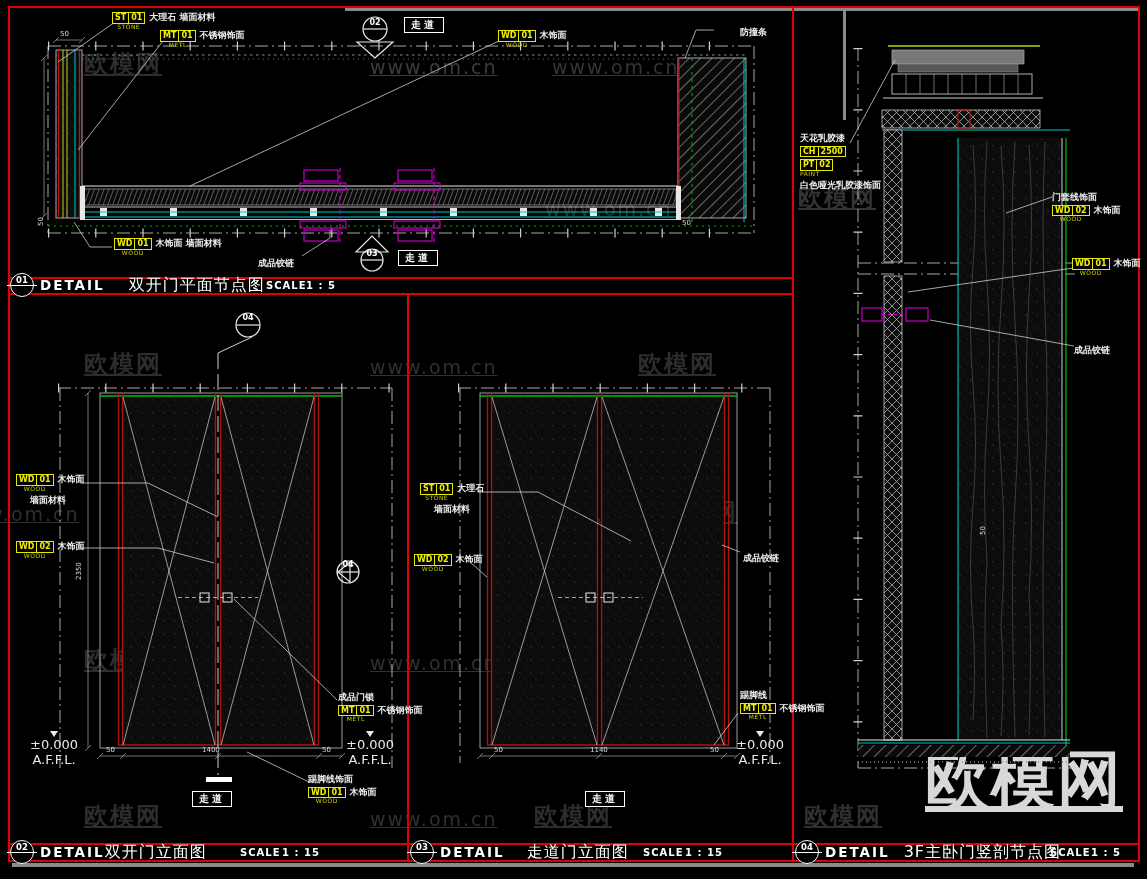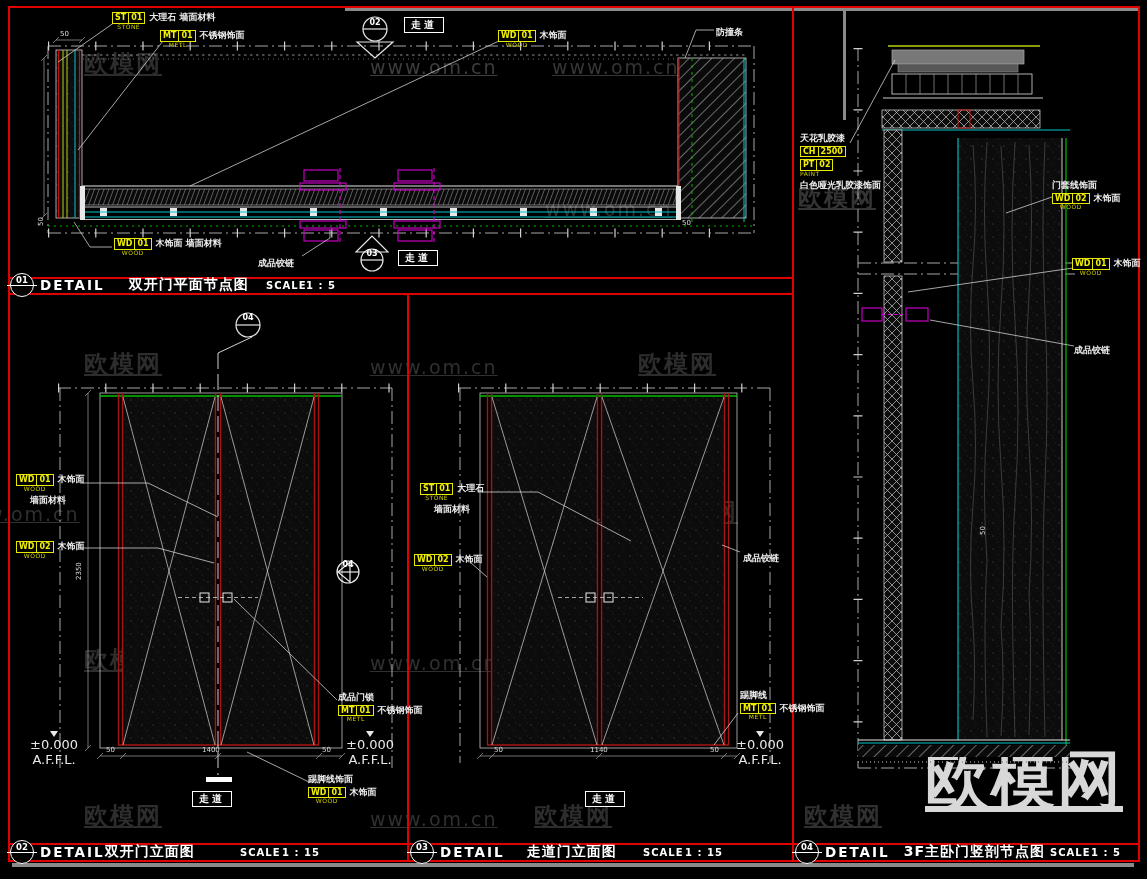--- a/index.html
+++ b/index.html
@@ -12,21 +12,21 @@
   svg.lw{position:absolute;z-index:2;}
   
   .red{position:absolute;background:#e10000;z-index:4;}
   .gray{position:absolute;background:#8a8a8a;z-index:3;}
   
   .tbar{position:absolute;z-index:6;color:#fff;display:flex;align-items:center;}
   .tcirc{width:22px;height:22px;border:1.4px solid #fff;border-radius:50%;position:relative;flex:none;background:#000;}
   .tcirc .n{position:absolute;top:1px;left:0;right:0;text-align:center;font-size:8.5px;font-weight:700;}
   .tcirc::after{content:"";position:absolute;left:-4px;right:-4px;top:50%;border-top:1px solid #fff;}
   .tdetail{font-size:13.5px;font-weight:700;letter-spacing:2px;margin-left:6px;}
-  .ttitle{font-size:14px;font-weight:700;letter-spacing:1px;}
+  .ttitle{font-size:16px;font-weight:400;letter-spacing:1px;}
   .tscale{position:absolute;font-size:10px;font-weight:700;letter-spacing:1px;}
   
   .ann{position:absolute;z-index:5;line-height:1.2;white-space:nowrap;}
   .row{display:flex;align-items:flex-start;gap:4px;}
   .cbwrap{display:inline-flex;flex-direction:column;align-items:center;}
   .cb{display:inline-flex;border:1px solid #e8e800;color:#f0f000;font-size:8px;font-weight:700;line-height:1.2;background:#000;}
   .cb b{display:inline-block;padding:0 2px;font-weight:700;}
   .cb b + b{border-left:1px solid #e8e800;}
   .cbsub{color:#cfcf00;font-size:6px;line-height:1.1;letter-spacing:.5px;}
   .t{color:#ececec;font-size:9px;font-weight:600;}
@@ -444,21 +444,21 @@
       <span class="cbwrap">
           <span class="cb">
             <b>WD</b>
             <b>01</b>
           </span>
       <span class="cbsub">WOOD</span>
         </span>
       <span class="t">木饰面</span>
     </div>
   </div>
-  <div class="ann" style="left:716px;top:20px">
+  <div class="ann" style="left:740px;top:20px">
     <span class="t">防撞条</span>
   </div>
   <div class="ann" style="left:114px;top:238px">
     <div class="row">
       <span class="cbwrap">
           <span class="cb">
             <b>WD</b>
             <b>01</b>
           </span>
       <span class="cbsub">WOOD</span>
@@ -487,21 +487,21 @@
       </div>
     <div class="row" style="margin-top:2px">
         <span class="cb">
           <b>PT</b>
           <b>02</b>
         </span>
       </div>
     <div class="cbsub" style="text-align:left">PAINT</div>
     <div class="t" style="margin-top:2px">白色哑光乳胶漆饰面</div>
   </div>
-  <div class="ann" style="left:1052px;top:180px">
+  <div class="ann" style="left:1052px;top:192px">
     <div class="t">门套线饰面</div>
     <div class="row" style="margin-top:2px">
       <span class="cbwrap">
           <span class="cb">
             <b>WD</b>
             <b>02</b>
           </span>
       <span class="cbsub">WOOD</span>
         </span>
       <span class="t">木饰面</span>

